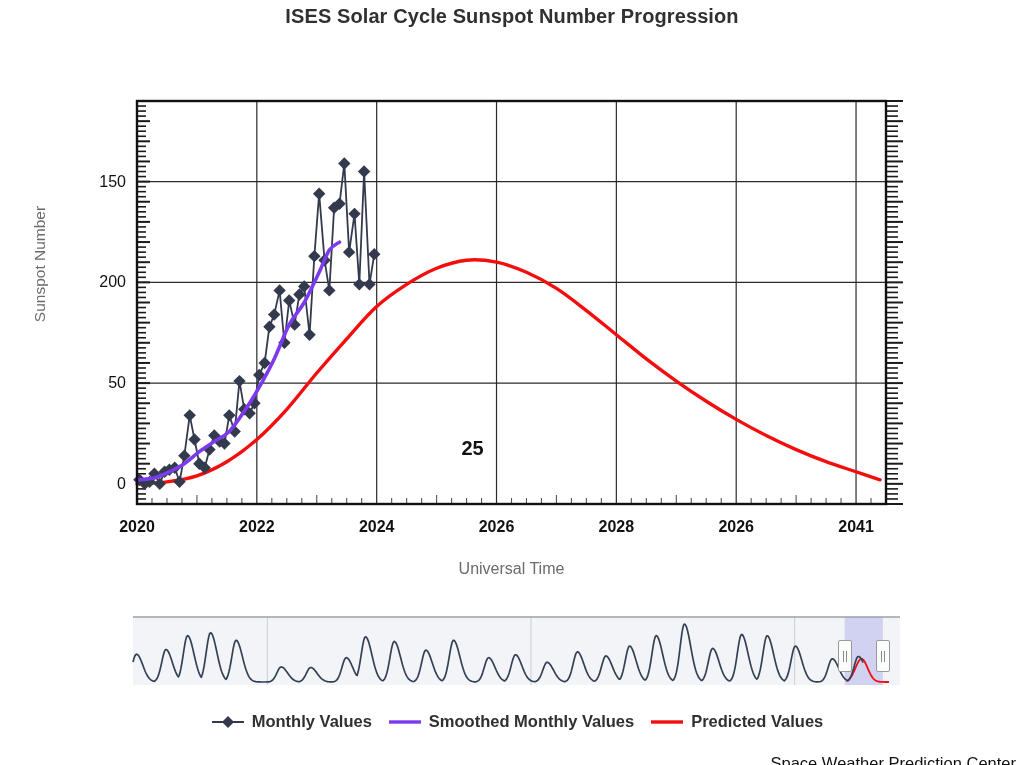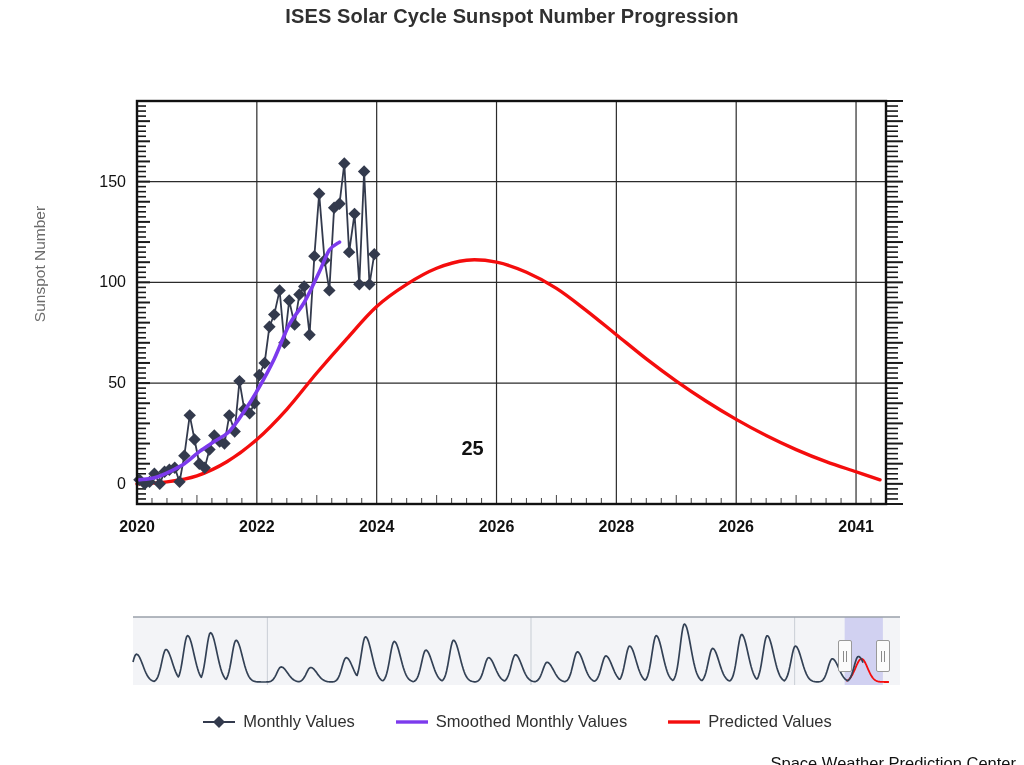--- a/index.html
+++ b/index.html
@@ -83,21 +83,22 @@
     transform: translate(-50%, -50%);
   }
   .legend {
     position: absolute;
     left: 137px;
     top: 712px;
     width: 760px;
     display: flex;
     justify-content: center;
     align-items: center;
-    gap: 40px;
+    gap: 16px;
+    font-weight: bold;
   }
   .legend-item {
     display: flex;
     align-items: center;
     gap: 7px;
     font-size: 16.5px;
     color: #303030;
     white-space: nowrap;
   }
   .attribution {
@@ -136,20 +137,21 @@
   }
 </style>
 </head>
 <body>
 
 <div id="stage">
 
   <div class="chart-title">ISES Solar Cycle Sunspot Number Progression</div>
 
   <div class="ylabel">Sunspot Number</div>
+  <div class="xlabel">Universal Time</div>
 
   <svg id="plot-svg" width="1024" height="765" style="position:absolute;left:0;top:0;">
       <rect x="137" y="101" width="749" height="403" fill="#ffffff"></rect>
       <line x1="137" y1="383.1" x2="886" y2="383.1" stroke="#2b2b2b" stroke-width="1.2"></line>
       <line x1="137" y1="282.35" x2="886" y2="282.35" stroke="#2b2b2b" stroke-width="1.2"></line>
       <line x1="137" y1="181.59999999999997" x2="886" y2="181.59999999999997" stroke="#2b2b2b" stroke-width="1.2"></line>
       <line x1="256.84000000000003" y1="101" x2="256.84000000000003" y2="504" stroke="#2b2b2b" stroke-width="1.2"></line>
       <line x1="376.68" y1="101" x2="376.68" y2="504" stroke="#2b2b2b" stroke-width="1.2"></line>
       <line x1="496.52" y1="101" x2="496.52" y2="504" stroke="#2b2b2b" stroke-width="1.2"></line>
       <line x1="616.36" y1="101" x2="616.36" y2="504" stroke="#2b2b2b" stroke-width="1.2"></line>
@@ -416,21 +418,21 @@
     </svg>
 
   <div id="ytick-labels">
       <div class="ytick-wrap" style="top: 483.85px;">
         <div class="ytick-label">0</div>
       </div>
       <div class="ytick-wrap" style="top: 383.1px;">
         <div class="ytick-label">50</div>
       </div>
       <div class="ytick-wrap" style="top: 282.35px;">
-        <div class="ytick-label">100</div>
+        <div class="ytick-label">200</div>
       </div>
       <div class="ytick-wrap" style="top: 181.6px;">
         <div class="ytick-label">150</div>
       </div>
     </div>
   <div id="xtick-labels">
       <div class="xtick-label" style="left: 137px;">2020</div>
       <div class="xtick-label" style="left: 256.84px;">2022</div>
       <div class="xtick-label" style="left: 376.68px;">2024</div>
       <div class="xtick-label" style="left: 496.52px;">2026</div>

